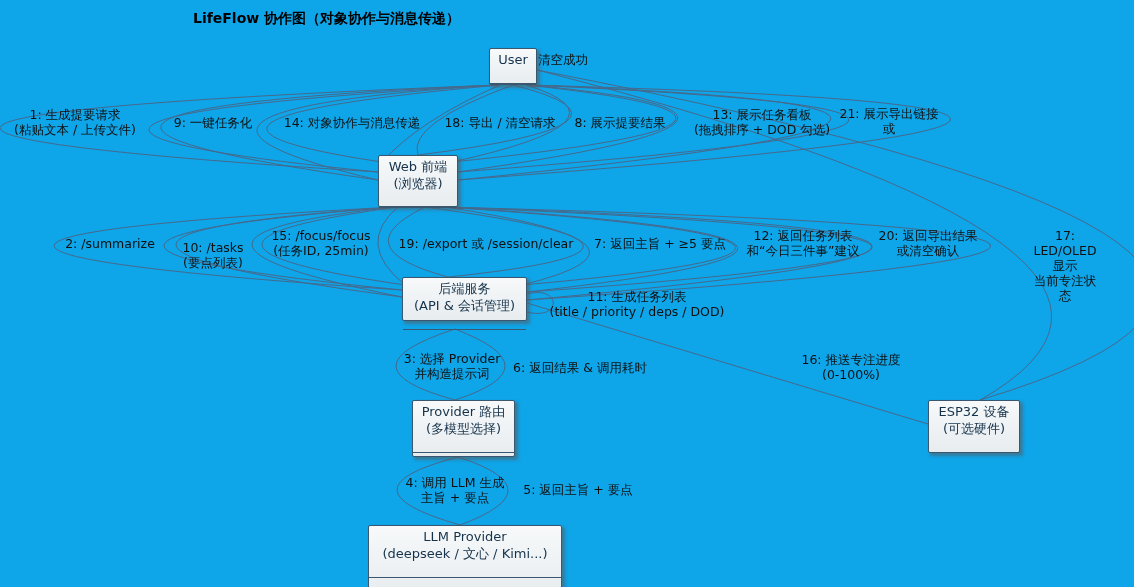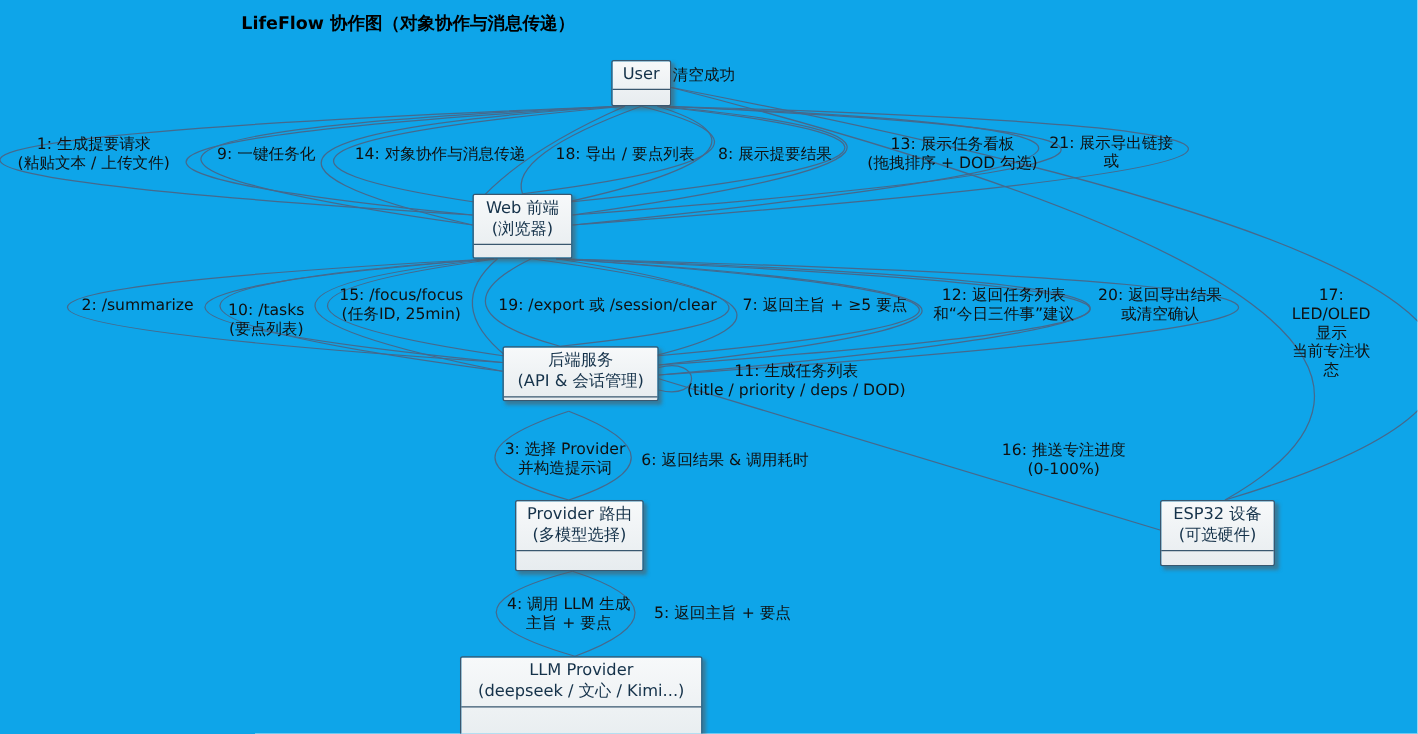--- a/index.html
+++ b/index.html
@@ -21,21 +21,21 @@
   .elabel.left-align{text-align:right;transform:none;}
   .node{
     position:absolute;
     background:linear-gradient(#f7f9fa,#e7ecef);
     border:1.5px solid var(--node-border);
     border-radius:2px;
     box-shadow:2.5px 2.5px 3px rgba(90,90,90,.55);
     box-sizing:border-box;
   }
   .node .head{
-    padding:2px 7px 3px 7px;text-align:center;
+    padding:2px 7px 15px 7px;text-align:center;
     border-bottom:1px solid var(--node-border);
     color:var(--node-text);font-size:13px;line-height:17px;white-space:pre;
   }
   .node .body{height:13px;}
 </style>
 </head>
 <body>
 
 <div id="canvas">
 
@@ -77,21 +77,21 @@
       <path d="M 527 303 L 928 424" fill="none" stroke="#46698c" stroke-width="1"></path>
       <path d="M 527 294 C 562 285, 562 321, 527 312" fill="none" stroke="#46698c" stroke-width="1"></path>
     </svg>
 
   <div class="diagram-title">LifeFlow 协作图（对象协作与消息传递）</div>
 
   <div class="elabel" style="left:75px;top:107px">1: 生成提要请求
 (粘贴文本 / 上传文件)</div>
   <div class="elabel" style="left:213px;top:115px">9: 一键任务化</div>
   <div class="elabel" style="left:352px;top:115px">14: 对象协作与消息传递</div>
-  <div class="elabel" style="left:500px;top:115px">18: 导出 / 要点列表</div>
+  <div class="elabel" style="left:500px;top:115px">18: 导出 / 清空请求</div>
   <div class="elabel" style="left:620px;top:115px">8: 展示提要结果</div>
   <div class="elabel" style="left:762px;top:107px">13: 展示任务看板
 (拖拽排序 + DOD 勾选)</div>
   <div class="elabel" style="left:889px;top:106px">21: 展示导出链接
 或</div>
   <div class="elabel left-align" style="left:538px;top:52px">清空成功</div>
 
   <div class="elabel" style="left:110px;top:236px">2: /summarize</div>
   <div class="elabel" style="left:213px;top:240px">10: /tasks
 (要点列表)</div>

